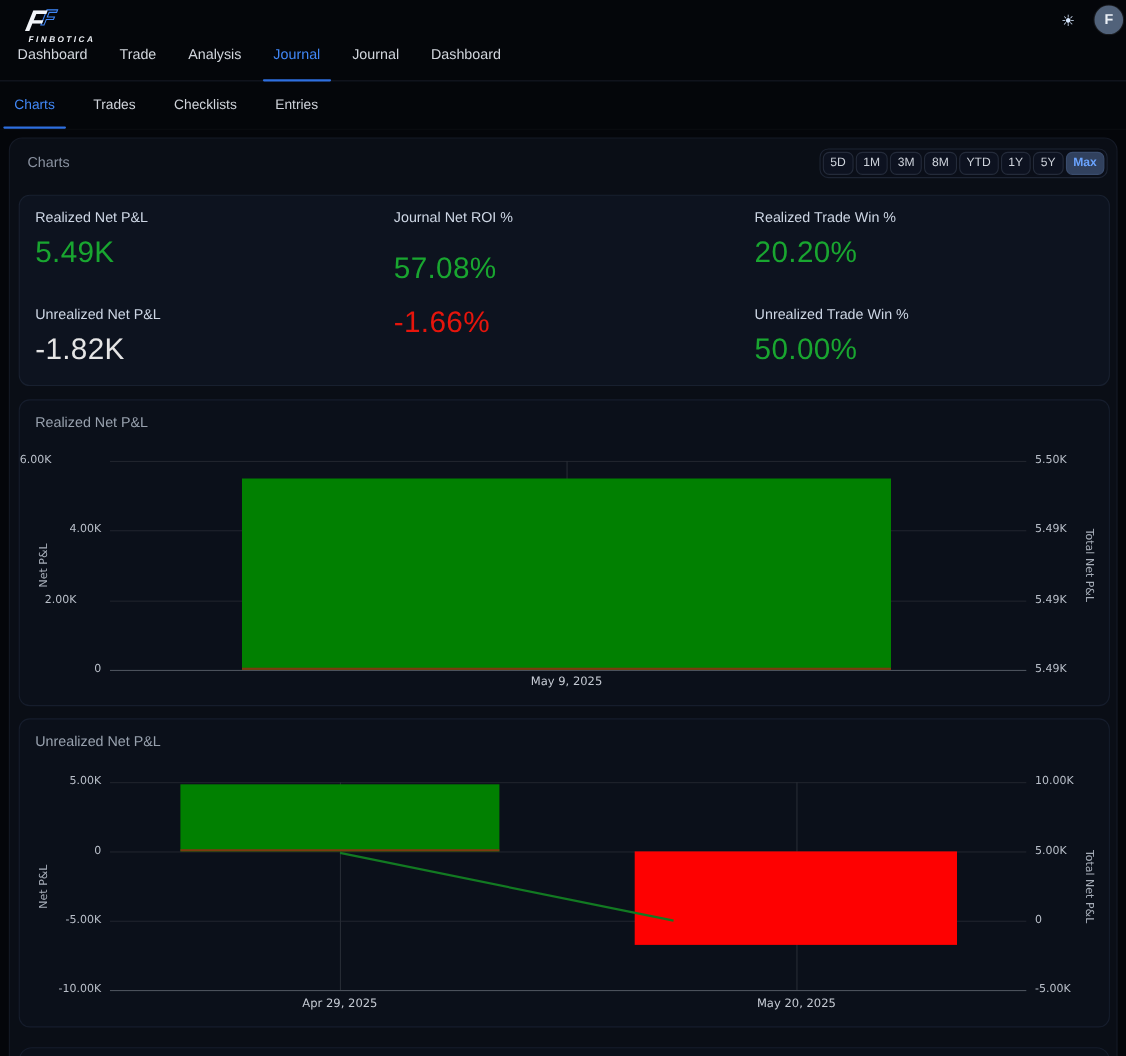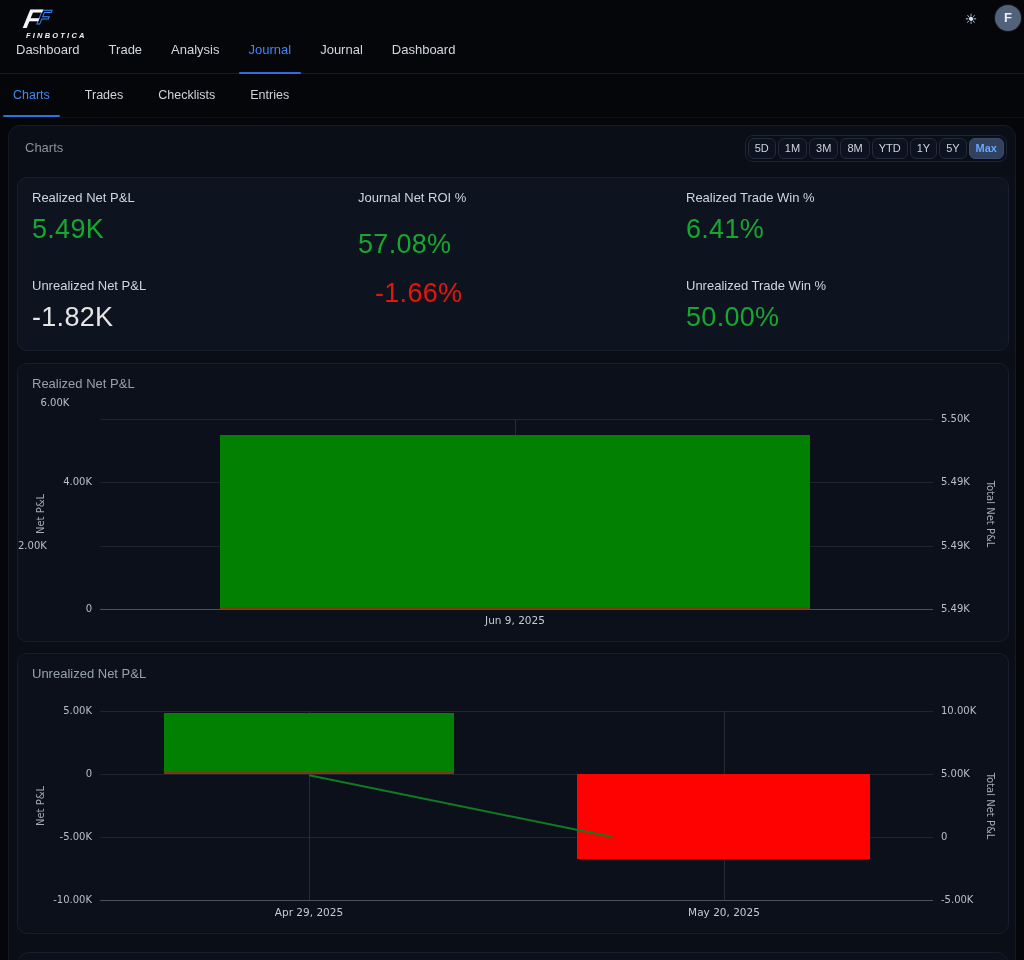--- a/index.html
+++ b/index.html
@@ -130,54 +130,54 @@
       <div class="stat-cell">
         <div class="stat-label">Realized Net P&amp;L</div>
         <div class="stat-value" style="color: rgb(25, 166, 48);">5.49K</div>
       </div>
       <div class="stat-cell">
         <div class="stat-label">Journal Net ROI %</div>
         <div class="stat-value" style="color: rgb(25, 166, 48); margin-top: 24px;">57.08%</div>
       </div>
       <div class="stat-cell">
         <div class="stat-label">Realized Trade Win %</div>
-        <div class="stat-value" style="color: rgb(25, 166, 48);">6.41%</div>
+        <div class="stat-value" style="color: rgb(25, 166, 48);">20.20%</div>
       </div>
       <div class="stat-cell">
         <div class="stat-label">Unrealized Net P&amp;L</div>
         <div class="stat-value" style="color: #e5e5e5;">-1.82K</div>
       </div>
       <div class="stat-cell">
-        <div class="stat-value" style="color: rgb(230, 21, 12); margin-left: 17px;">-1.66%</div>
+        <div class="stat-value" style="color: rgb(230, 21, 12);">-1.66%</div>
       </div>
       <div class="stat-cell">
         <div class="stat-label">Unrealized Trade Win %</div>
         <div class="stat-value" style="color: rgb(25, 166, 48);">50.00%</div>
       </div>
     </div>
 
   <div class="chart-card c0">
     <div class="chart-title">Realized Net P&amp;L</div>
   <div class="plot" style="left: 82px; top: 55px; width: 833px; height: 190px;">
         <div class="hgrid" style="top: 0px;"></div>
         <div class="hgrid" style="top: 63px;"></div>
         <div class="hgrid" style="top: 127px;"></div>
         <div class="hgrid axisline" style="top: 190px;"></div>
         <div class="vgrid" style="left: 415px;"></div>
         <div class="bar" style="left: 120px; top: 16.2px; width: 589.8px; height: 173.8px; background: rgb(1, 128, 1); border-bottom: 2px solid rgb(124, 58, 16);"></div>
       </div>
-      <div class="tick" style="left: 0px; width: 74px; text-align: center; top: 34px;">6.00K</div>
+      <div class="tick" style="left: 0px; width: 74px; text-align: left; top: 50px;">6.00K</div>
       <div class="tick" style="left: 923px; top: 50px;">5.50K</div>
       <div class="tick" style="left: 0px; width: 74px; text-align: right; top: 113px;">4.00K</div>
       <div class="tick" style="left: 923px; top: 113px;">5.49K</div>
-      <div class="tick" style="left: 0px; width: 74px; text-align: left; top: 177px;">2.00K</div>
+      <div class="tick" style="left: 0px; width: 74px; text-align: center; top: 177px;">2.00K</div>
       <div class="tick" style="left: 923px; top: 177px;">5.49K</div>
       <div class="tick" style="left: 0px; width: 74px; text-align: right; top: 240px;">0</div>
       <div class="tick" style="left: 923px; top: 240px;">5.49K</div>
-      <div class="x-label" style="left: 497px; top: 250px;">Jun 9, 2025</div>
+      <div class="x-label" style="left: 497px; top: 250px;">May 9, 2025</div>
       <div class="axis-name left" style="left: 22px; top: 150px;">Net P&amp;L</div>
       <div class="axis-name right" style="left: 972px; top: 150px;">Total Net P&amp;L</div>
     </div>
 
   <div class="chart-card c1">
     <div class="chart-title">Unrealized Net P&amp;L</div>
   <div class="plot" style="left: 82px; top: 57px; width: 833px; height: 189px;">
         <div class="hgrid" style="top: 0px;"></div>
         <div class="hgrid" style="top: 63px;"></div>
         <div class="hgrid" style="top: 126px;"></div>

